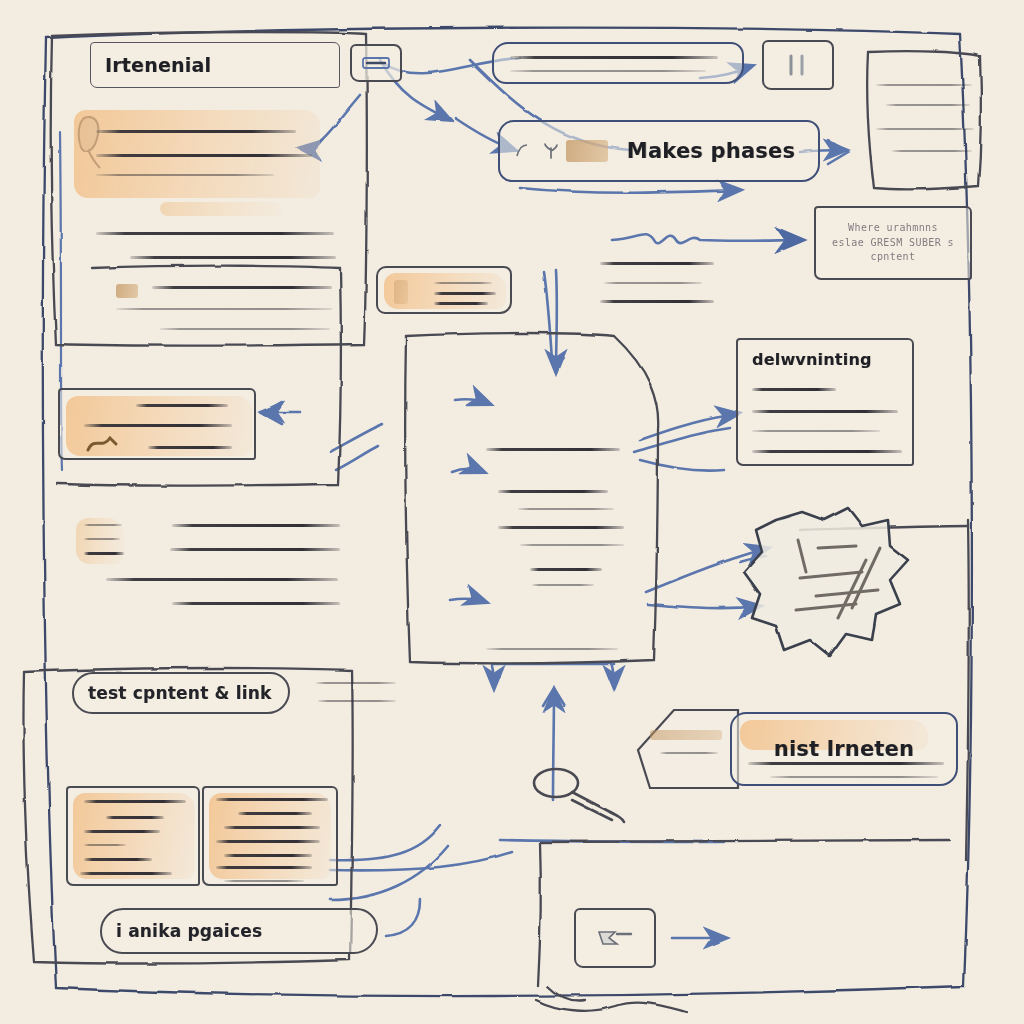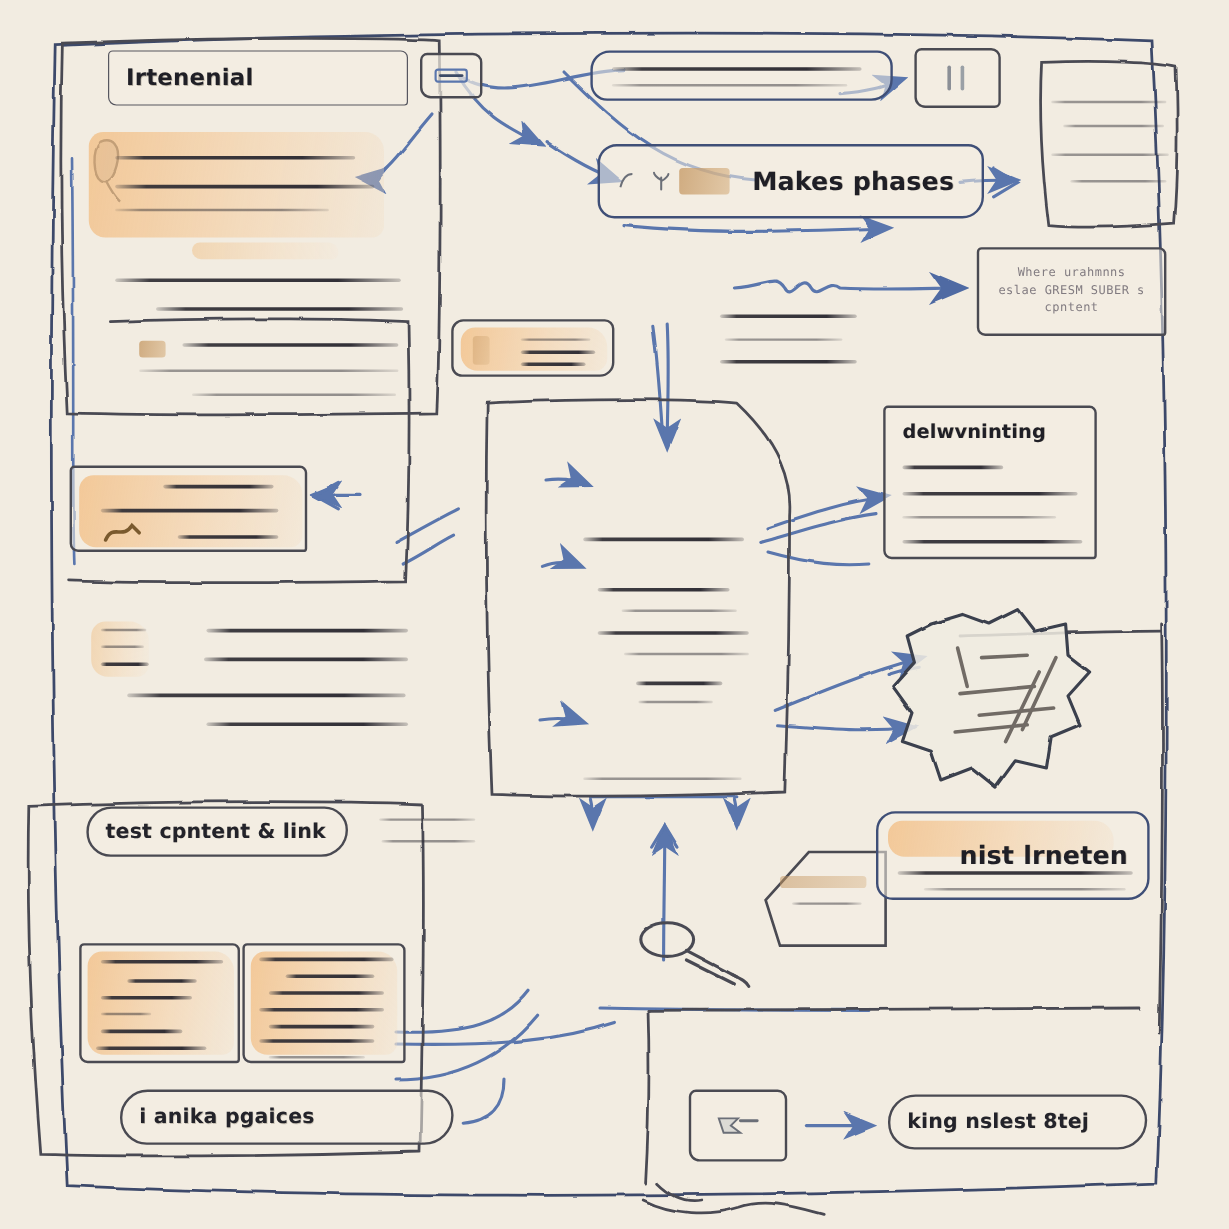--- a/index.html
+++ b/index.html
@@ -398,31 +398,28 @@
     <div class="node r-pill" style="left:100px;top:908px;width:278px;height:46px;">
       <span class="pill-label">i anika pgaices</span>
     </div>
 
     <svg style="position:absolute;left:634px;top:708px;width:110px;height:84px;" viewBox="0 0 110 84">
       <path d="M40,2 L104,2 L104,80 L16,80 L4,42 Z" fill="rgba(243,238,227,.75)" stroke="#4a4a52" stroke-width="2.2"></path>
     </svg>
     <div class="mini-chip" style="left:650px;top:730px;width:72px;height:10px;opacity:.7;"></div>
     <div class="line faint" style="left:660px;top:752px;width:58px;"></div>
 
-    <div class="node r-md" style="left:730px;top:676px;width:228px;height:74px;flex-direction:column;align-items:flex-end;justify-content:center;padding:0 16px;border-color:#3f4f77;">
+    <div class="node r-md" style="left:730px;top:712px;width:228px;height:74px;flex-direction:column;align-items:center;justify-content:center;padding:0 16px;border-color:#3f4f77;">
       <div class="hl" style="left:8px;top:6px;width:188px;height:30px;"></div>
       <span class="title lg" style="position:relative;">nist lrneten</span>
       <div class="line" style="left:16px;top:48px;width:196px;"></div>
       <div class="line faint" style="left:38px;top:62px;width:168px;"></div>
     </div>
 
 
-    <div class="node r-pill" style="left:740px;top:912px;width:216px;height:46px;">
-      <span class="pill-label">king nslest 8tej</span>
-    </div>
 
     <div class="small-icon-box" style="left:574px;top:908px;width:78px;height:56px;">
       <svg width="44" height="28" viewBox="0 0 44 28">
         <path d="M6,8 L22,8 L16,14 L24,20 L10,20 Z" fill="rgba(214,214,210,.85)" stroke="#6b6f78" stroke-width="1.6"></path>
         <path d="M24,10 L38,10" stroke="#6b6f78" stroke-width="2.4" stroke-linecap="round"></path>
       </svg>
     </div>
 
   </div>
 </div>

